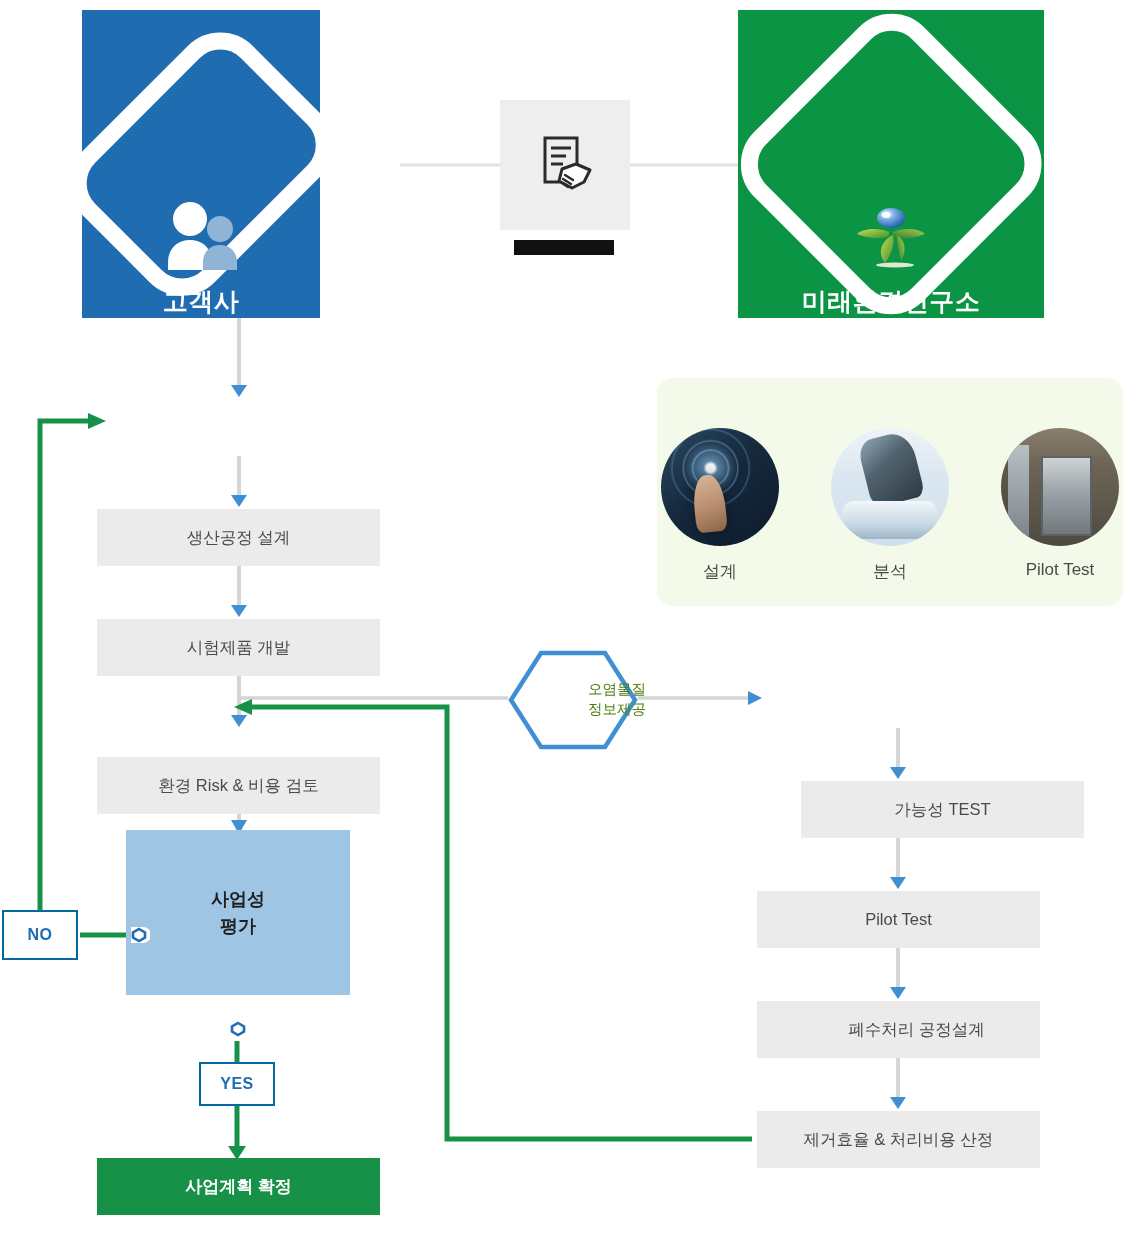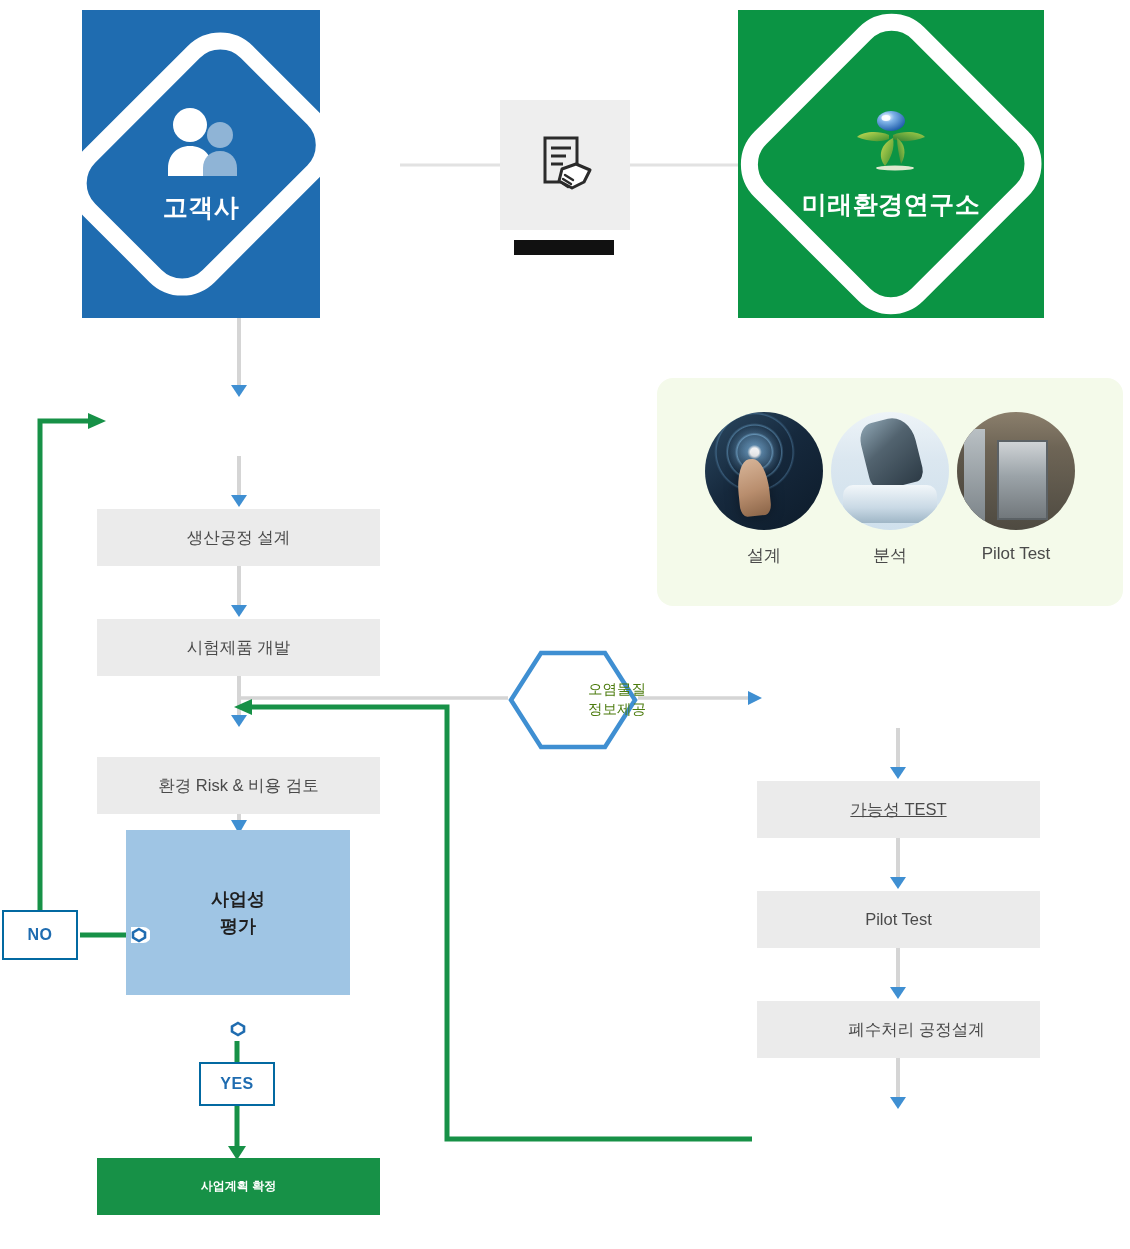--- a/index.html
+++ b/index.html
@@ -25,21 +25,21 @@
     position: absolute; left: 50%; top: 50%;
     width: 78%; height: 78%;
     transform: translate(-50%,-50%) rotate(45deg);
     border: 17px solid #ffffff;
     border-radius: 46px;
     background: transparent;
   }
   .entity .inner {
     position: absolute; left: 0; top: 0; width: 100%; height: 100%;
     display: flex; flex-direction: column;
-    align-items: center; justify-content: center;
+    align-items: center; justify-content: flex-end;
     gap: 10px;
   }
   .entity .caption {
     color: #ffffff;
     font-size: 25px;
     font-weight: bold;
     letter-spacing: 0.5px;
     white-space: nowrap;
   }
 
@@ -87,42 +87,42 @@
   .pbox.right { width: 283px; height: 57px; }
 
   
   #p-newbiz   { left: 97px;  top: 399px; }
   #p-procdes  { left: 97px;  top: 509px; }
   #p-prototyp { left: 97px;  top: 619px; }
   #p-risk     { left: 97px;  top: 729px; margin-top: 28px; }
 
   
   #r-concept  { left: 757px; top: 671px; }
-  #r-feastest { left: 757px; top: 781px; text-decoration: underline; }
+  #r-feastest { left: 801px; top: 781px; }
   #r-pilot    { left: 757px; top: 891px; }
   #r-wwdesign { left: 757px; top: 1001px; padding-left: 36px; }
   #r-removal  { left: 757px; top: 1111px; }
 
   
   #d-feasibility {
     position: absolute; left: 126px; top: 830px;
     width: 224px; height: 165px;
     background: #9fc5e4;
     display: flex; align-items: center; justify-content: center;
     font-size: 18px; font-weight: bold; color: #1f1f1f;
     text-align: center; line-height: 1.45;
   }
 
   
   #final {
     position: absolute; left: 97px; top: 1158px;
     width: 283px; height: 57px;
     background: #179147;
     display: flex; align-items: center; justify-content: center;
-    color: #ffffff; font-size: 12px; font-weight: bold;
+    color: #ffffff; font-size: 17px; font-weight: bold;
   }
 
   
   .tag {
     position: absolute;
     border: 2px solid #0369a1;
     background: #ffffff;
     display: flex; align-items: center; justify-content: center;
     color: #1f6cb0; font-size: 16px; font-weight: bold;
     letter-spacing: 0.5px;
@@ -145,22 +145,22 @@
   .nub { position: absolute; width: 22px; height: 22px; }
 
   
   #cap-panel {
     position: absolute; left: 657px; top: 378px;
     width: 466px; height: 228px;
     background: #f4faea;
     border-radius: 16px;
   }
   #cap-row {
-    position: absolute; left: 0; top: 0; width: 100%; height: 100%;
-    display: flex; align-items: flex-start; justify-content: center;
+    position: absolute; left: 0; top: 16px; width: 100%; height: 100%;
+    display: flex; align-items: flex-start; justify-content: space-between;
     gap: 0px; padding-top: 34px;
   }
   .cap-item { width: 126px; display: flex; flex-direction: column; align-items: center; }
   .cap-circle {
     width: 118px; height: 118px; border-radius: 50%;
     overflow: hidden; position: relative;
   }
   .cap-label {
     margin-top: 14px;
     font-size: 17px; color: #4a4a4a; white-space: nowrap;
@@ -402,20 +402,23 @@
 
   <div class="pbox right" id="r-feastest">
     <span>가능성 TEST</span>
   </div>
   <div class="pbox right" id="r-pilot">
     <span>Pilot Test</span>
   </div>
   <div class="pbox right" id="r-wwdesign">
     <span>폐수처리 공정설계</span>
   </div>
+  <div class="pbox right" id="r-removal">
+    <span>제거효율 &amp; 처리비용 산정</span>
+  </div>
 
   <div id="cap-panel">
     <div id="cap-row">
       <div class="cap-item">
         <div class="cap-circle">
           <div class="ph ph-design"></div>
         </div>
         <div class="cap-label">설계</div>
       </div>
       <div class="cap-item">

